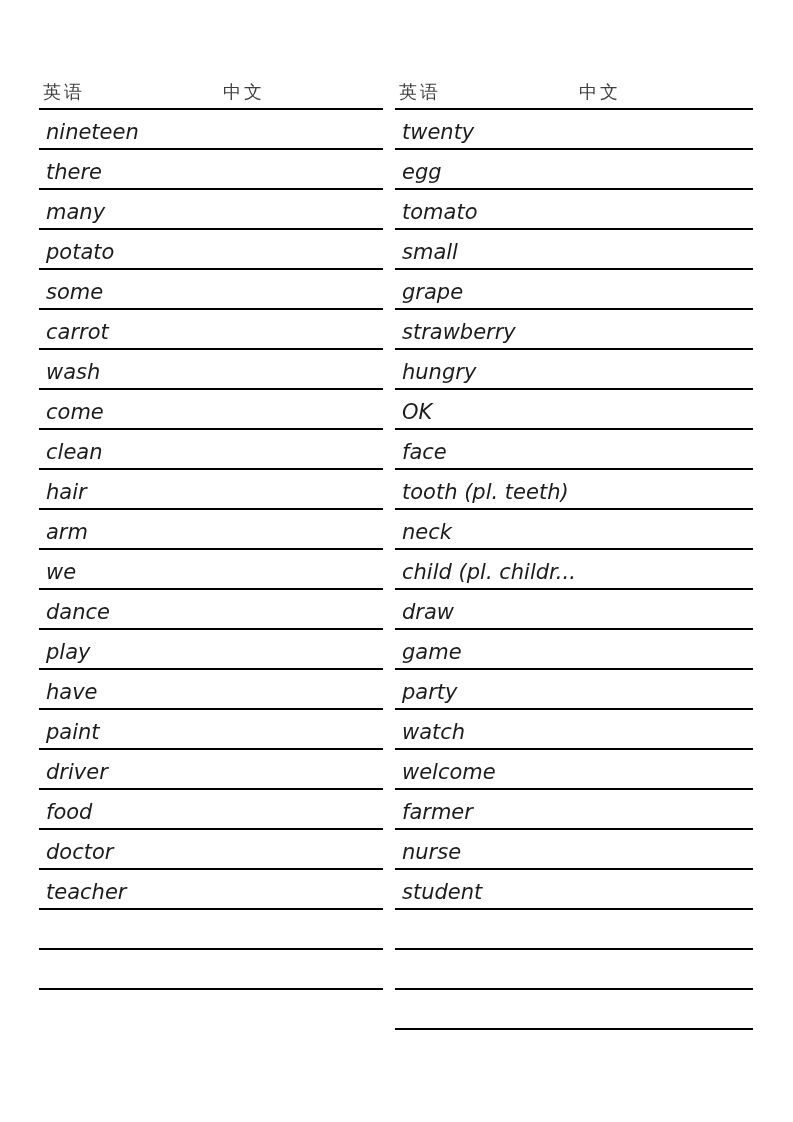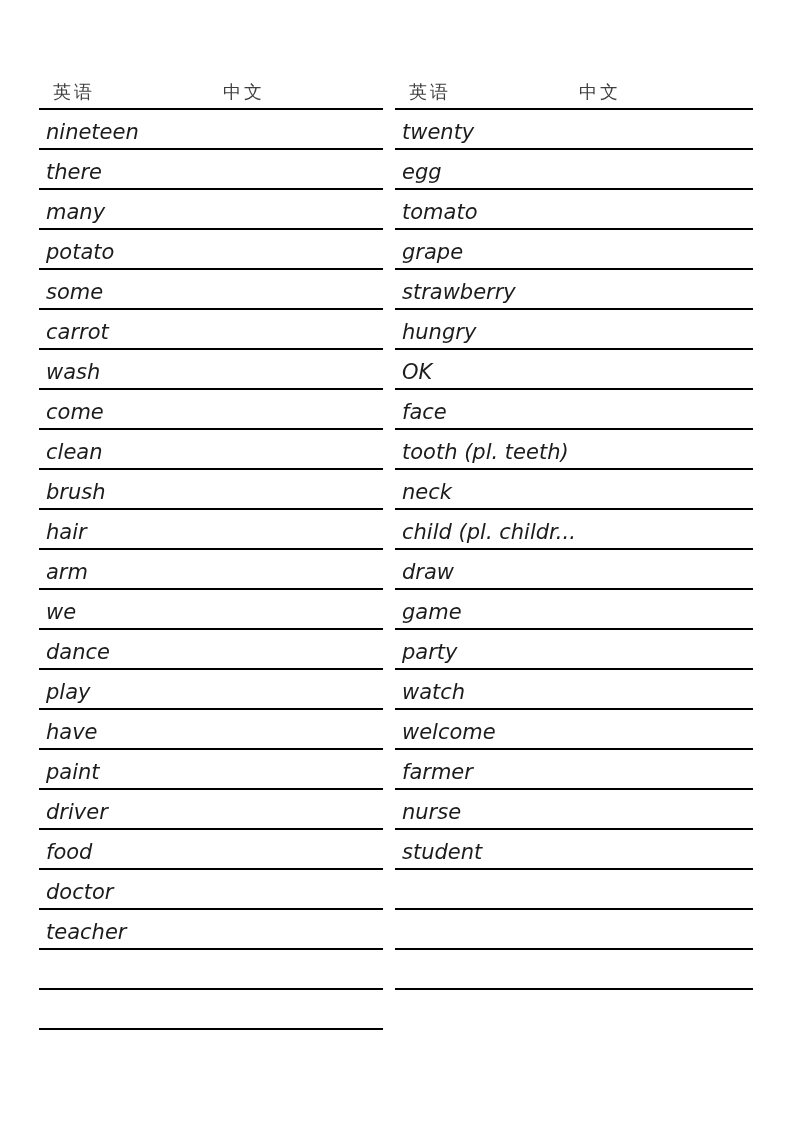--- a/index.html
+++ b/index.html
@@ -38,21 +38,21 @@
   .hdr {
     position: absolute;
     bottom: 7px;
     font-family: "DejaVu Serif", "Liberation Serif", serif;
     font-size: 18px;
     line-height: 1;
     color: var(--header);
     letter-spacing: 3px;
     white-space: nowrap;
   }
-  .hdr.en { left: 14px; }
+  .hdr.en { left: 4px; }
   .hdr.zh { left: 184px; }
   ul.rows { list-style: none; }
   .row {
     position: relative;
     height: 40px;
     border-bottom: 2px solid var(--line);
   }
   .word {
     position: absolute;
     left: 7px;
@@ -98,23 +98,20 @@
           <li class="row">
             <span class="word">wash</span>
           </li>
           <li class="row">
             <span class="word">come</span>
           </li>
           <li class="row">
             <span class="word">clean</span>
           </li>
           <li class="row">
-            <span class="word">brush</span>
-          </li>
-          <li class="row">
             <span class="word">hair</span>
           </li>
           <li class="row">
             <span class="word">arm</span>
           </li>
           <li class="row">
             <span class="word">we</span>
           </li>
           <li class="row">
             <span class="word">dance</span>
@@ -158,20 +155,23 @@
           <li class="row">
             <span class="word">twenty</span>
           </li>
           <li class="row">
             <span class="word">egg</span>
           </li>
           <li class="row">
             <span class="word">tomato</span>
           </li>
           <li class="row">
+            <span class="word">small</span>
+          </li>
+          <li class="row">
             <span class="word">grape</span>
           </li>
           <li class="row">
             <span class="word">strawberry</span>
           </li>
           <li class="row">
             <span class="word">hungry</span>
           </li>
           <li class="row">
             <span class="word">OK</span>

